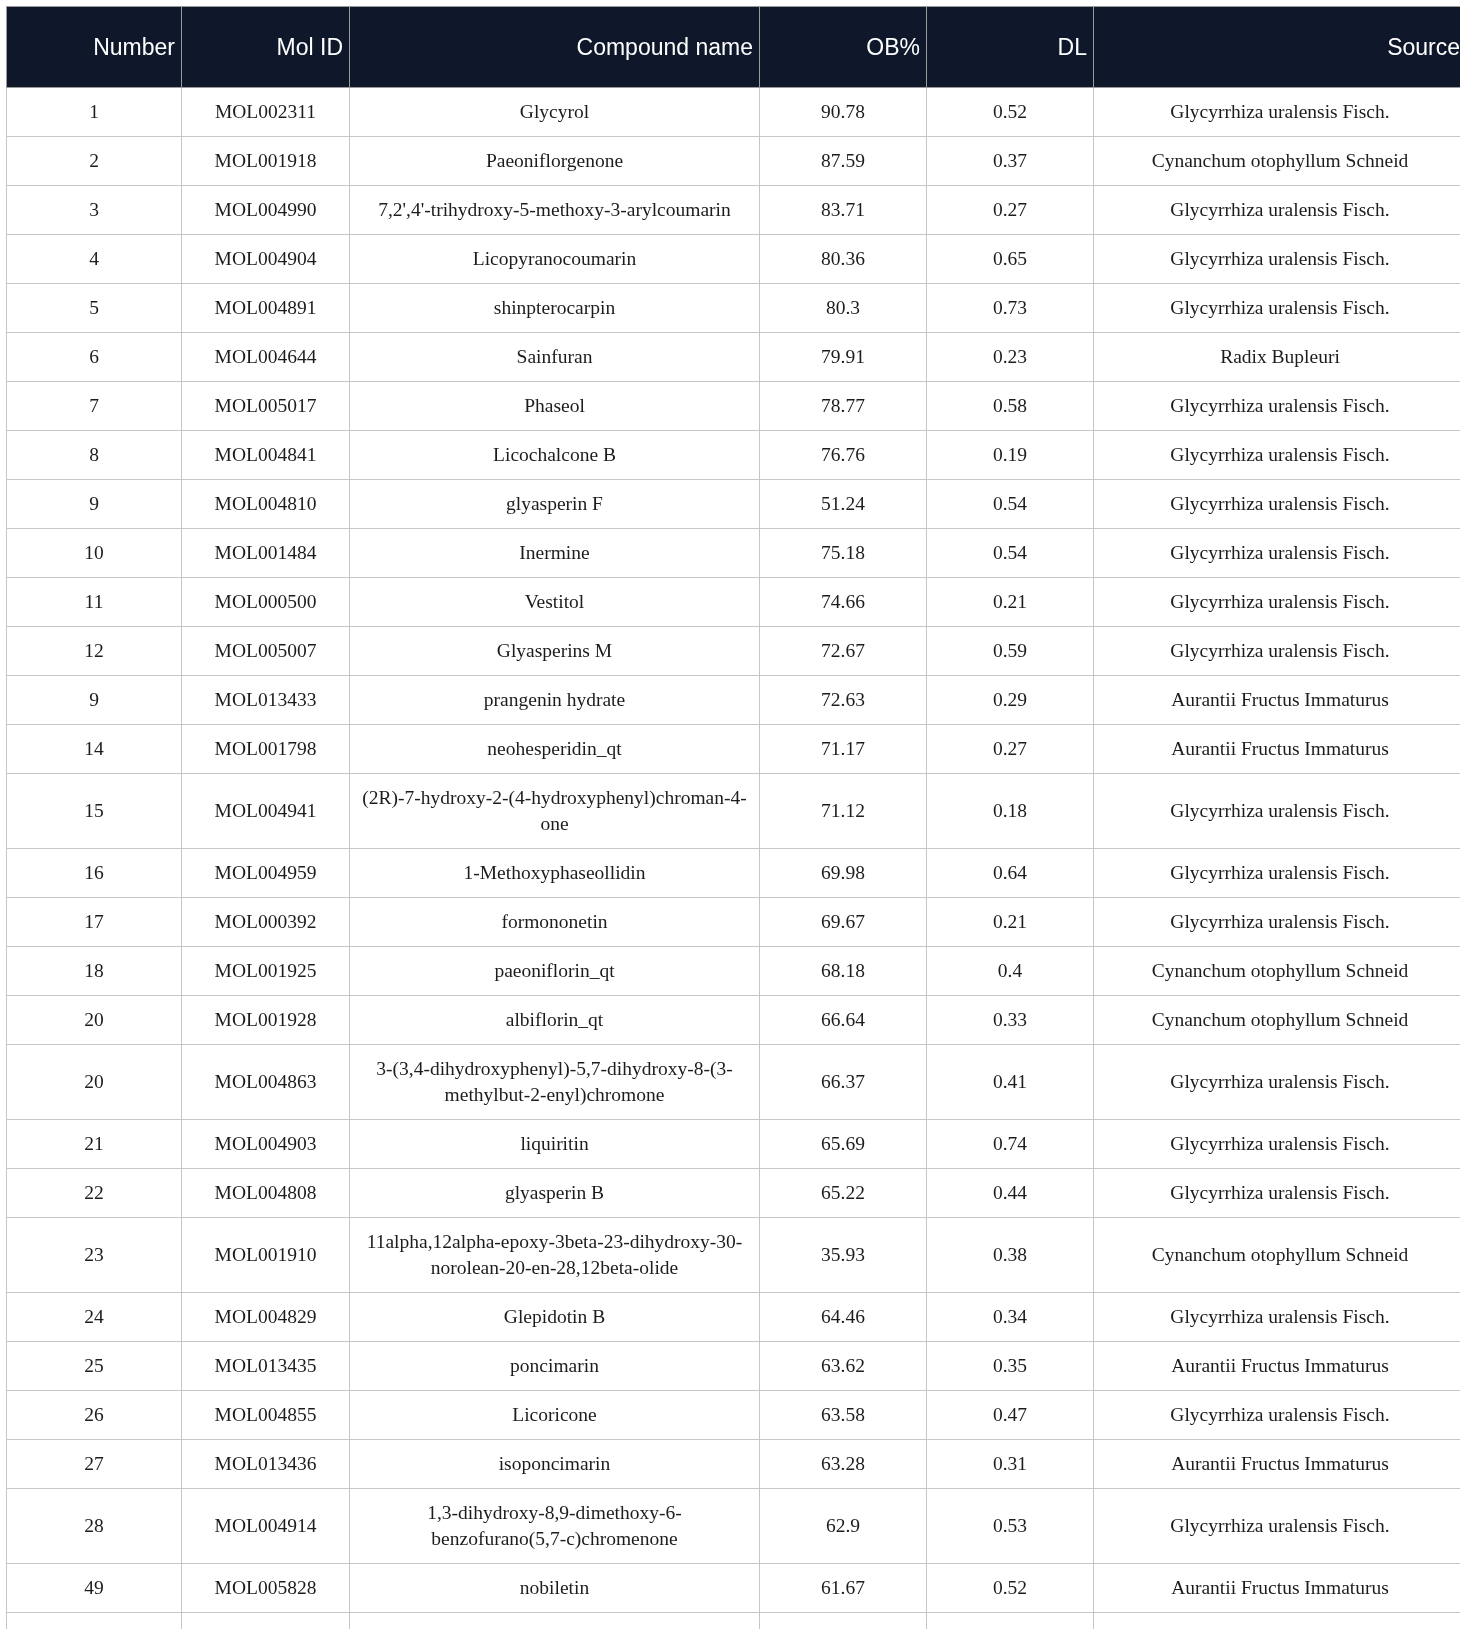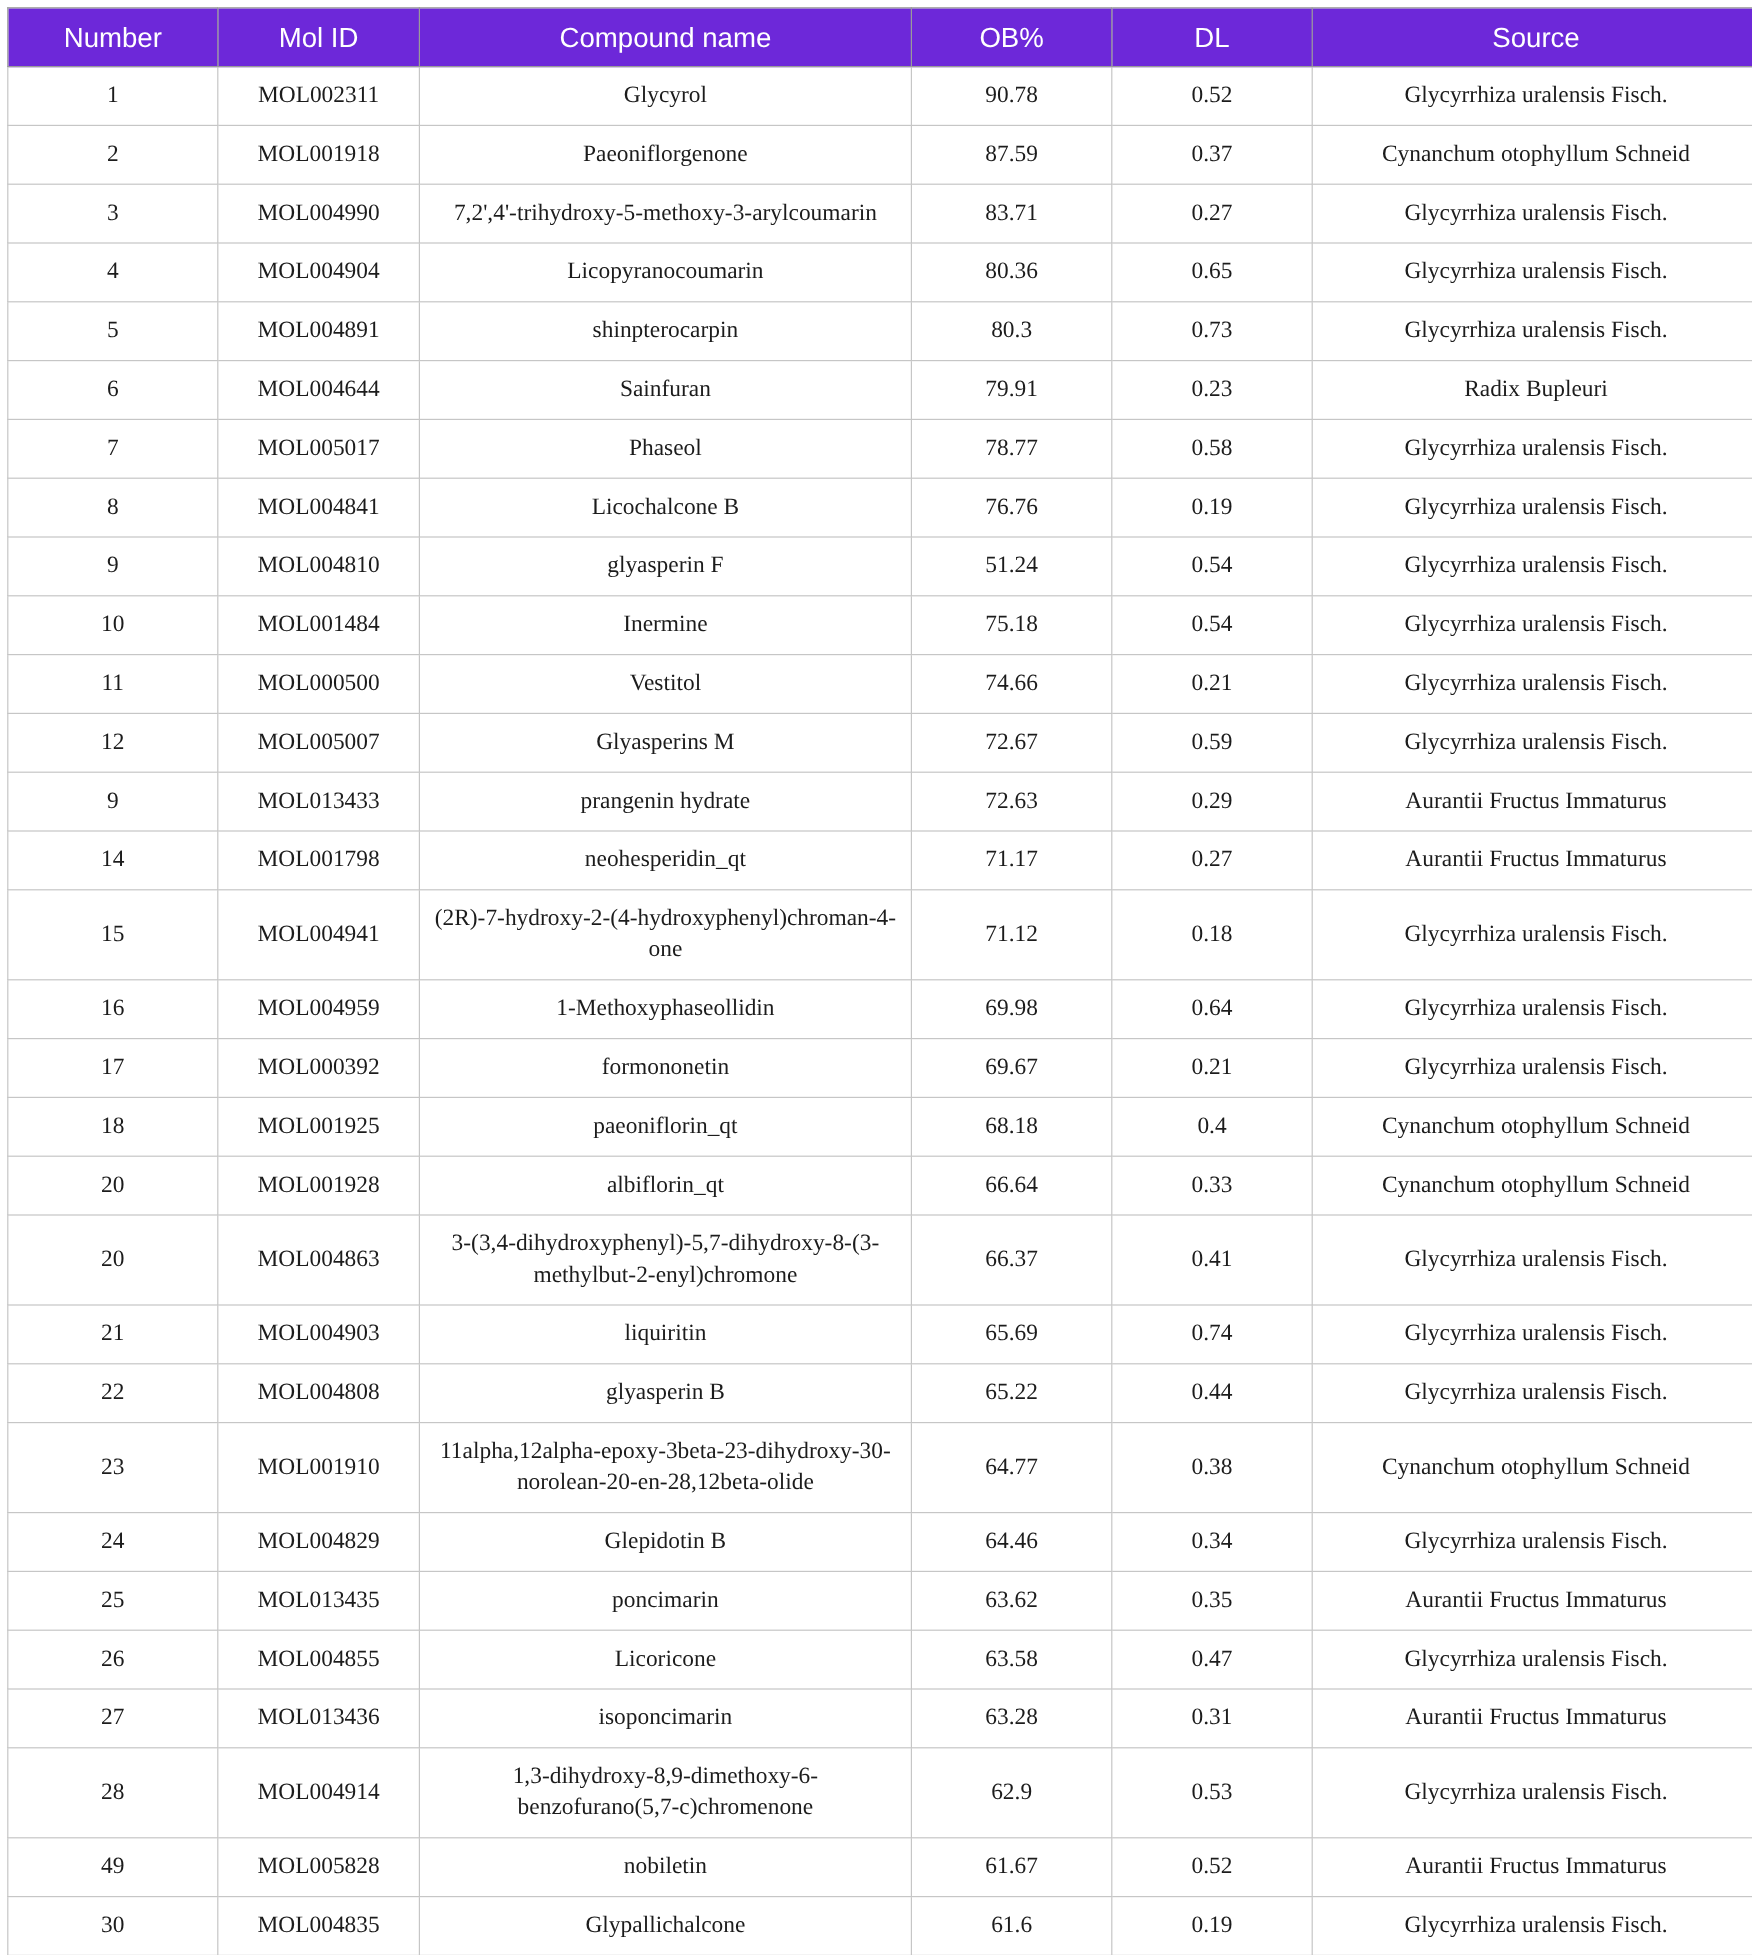--- a/index.html
+++ b/index.html
@@ -16,29 +16,29 @@
   .page {
     padding: 6px 6px 8px 6px;
     box-sizing: border-box;
   }
   table.compound-table {
     width: 100%;
     border-collapse: collapse;
     table-layout: fixed;
   }
   table.compound-table th {
-    background: #6d28d9;
+    background: #0f172a;
     color: #ffffff;
     font-family: "Liberation Sans", "DejaVu Sans", sans-serif;
     font-weight: 400;
     font-size: 23px;
     height: 48px;
-    padding: 0 6px;
+    padding: 16px 6px;
     border: 1px solid #9a9a9a;
-    text-align: center;
+    text-align: right;
     vertical-align: middle;
   }
   table.compound-table td {
     border: 1px solid #c6c6c6;
     text-align: center;
     vertical-align: middle;
     font-size: 19.5px;
     line-height: 26px;
     padding: 11px 10px;
     word-wrap: break-word;
@@ -241,21 +241,21 @@
           <td>MOL004808</td>
           <td>glyasperin B</td>
           <td>65.22</td>
           <td>0.44</td>
           <td>Glycyrrhiza uralensis Fisch.</td>
         </tr>
         <tr>
           <td>23</td>
           <td>MOL001910</td>
           <td>11alpha,12alpha-epoxy-3beta-23-dihydroxy-30-norolean-20-en-28,12beta-olide</td>
-          <td>64.77</td>
+          <td>35.93</td>
           <td>0.38</td>
           <td>Cynanchum otophyllum Schneid</td>
         </tr>
         <tr>
           <td>24</td>
           <td>MOL004829</td>
           <td>Glepidotin B</td>
           <td>64.46</td>
           <td>0.34</td>
           <td>Glycyrrhiza uralensis Fisch.</td>

